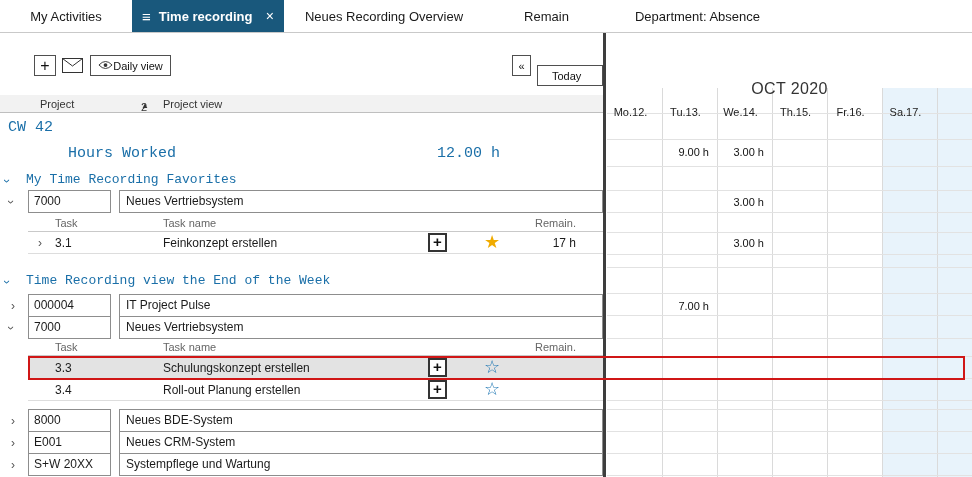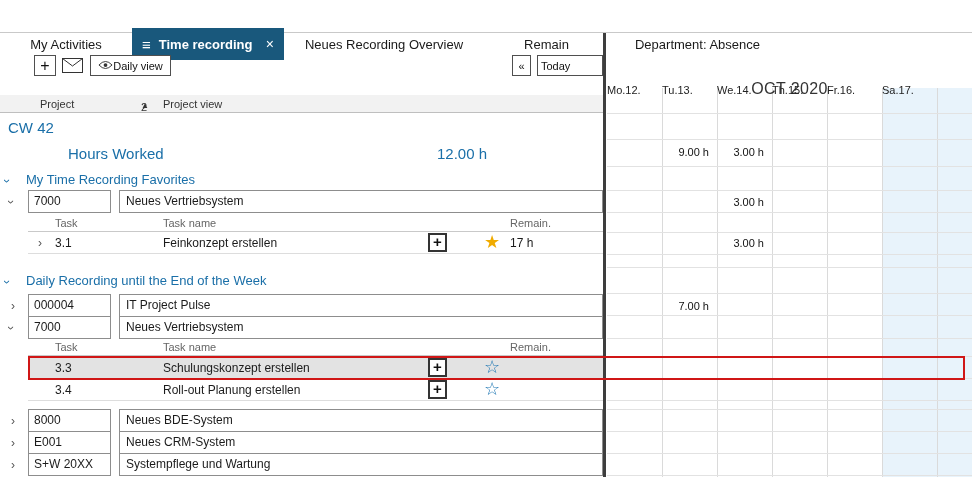--- a/index.html
+++ b/index.html
@@ -5,58 +5,58 @@
   :root{
     --accent:#1a6fa8; --active_tab_bg:#19587c; --star_gold:#f0ab00;
     --star_blue:#1f77b4; --highlight_red:#d01616; --weekend:#e8f3fb;
   }
   *{margin:0;padding:0;box-sizing:border-box;}
   body{font-family:"Liberation Sans","DejaVu Sans",sans-serif;background:#fff;}
   #app{position:relative;width:972px;height:477px;background:#fff;overflow:hidden;color:#1b1b1b;font-size:12px;}
 
   
   .tabbar{position:absolute;left:0;top:0;width:972px;height:33px;display:flex;background:#fff;border-bottom:1px solid #c9c9c9;}
-  .tab{display:flex;align-items:center;justify-content:center;font-size:13px;color:#1a1a1a;height:100%;margin-top:28px;}
+  .tab{display:flex;align-items:center;justify-content:center;font-size:13px;color:#1a1a1a;height:100%;}
   .tab.active{background:var(--active_tab_bg);color:#fff;font-weight:bold;justify-content:flex-start;padding:0 10px;gap:8px;}
   .tab.active .micon{font-size:15px;font-weight:normal;}
   .tab.active .xicon{margin-left:auto;font-size:14px;font-weight:normal;}
 
   
   .btn{position:absolute;border:1px solid #4f4f4f;background:#fff;display:flex;align-items:center;justify-content:center;font-size:11px;color:#111;}
   .iconbtn{position:absolute;background:#fff;}
 
   
   .divider{position:absolute;left:603px;top:33px;width:3px;bottom:0;background:#3e3e3e;}
   .wkend{position:absolute;top:88px;bottom:0;background:var(--weekend);z-index:0;}
   .vline{position:absolute;top:88px;bottom:0;width:1px;background:#dadada;z-index:1;}
   .hline{position:absolute;left:607px;width:365px;height:1px;background:#e2e2e2;z-index:1;}
   .month{position:absolute;left:607px;top:80px;width:365px;text-align:center;font-size:16px;color:#333;letter-spacing:.4px;z-index:2;}
-  .dlabel{position:absolute;top:84px;width:47px;text-align:left;font-size:11px;color:#222;z-index:2;}
+  .dlabel{position:absolute;top:106px;width:47px;text-align:center;font-size:11px;color:#222;z-index:2;}
   .gval{position:absolute;width:47px;text-align:right;font-size:11px;color:#111;z-index:3;}
 
   
   .thead{position:absolute;left:0;top:95px;width:603px;height:18px;background:#f2f2f2;border-bottom:1px solid #bfbfbf;font-size:11px;color:#333;z-index:2;}
   .thead span{position:absolute;top:3px;}
-  .accent{color:var(--accent);}
+  .accent{color:var(--accent);font-family:Liberation Mono, monospace;}
   .chev{position:absolute;font-size:12px;color:#555;display:inline-block;}
   .chev.down{transform:rotate(90deg);}
   .chev.blue{color:var(--accent);}
   .prow{position:absolute;left:0;width:603px;height:23px;z-index:2;}
   .pc1{position:absolute;left:28px;top:0;width:83px;height:23px;border:1px solid #8d8d8d;background:#fff;line-height:21px;padding-left:5px;}
   .pc2{position:absolute;left:119px;top:0;width:484px;height:23px;border:1px solid #8d8d8d;background:#fff;line-height:21px;padding-left:6px;}
   .taskhdr{position:absolute;left:0;width:603px;height:18px;font-size:11px;color:#666;z-index:2;}
   .taskhdr .h1{position:absolute;left:55px;top:3px;}
   .taskhdr .h2{position:absolute;left:163px;top:3px;}
-  .taskhdr .h3{position:absolute;left:510px;top:3px;width:66px;text-align:left;}
+  .taskhdr .h3{position:absolute;left:510px;top:3px;width:66px;text-align:right;}
   .taskhdr .u{position:absolute;left:28px;right:0;bottom:0;height:1px;background:#c9c9c9;}
   .trow{position:absolute;left:0;width:603px;height:22px;z-index:2;}
   .trow .sep{position:absolute;left:28px;right:0;bottom:0;height:1px;background:#ddd;}
   .tid{position:absolute;left:55px;top:4px;}
   .tname{position:absolute;left:163px;top:4px;}
-  .remain{position:absolute;left:510px;top:4px;width:66px;text-align:left;}
+  .remain{position:absolute;left:510px;top:4px;width:66px;text-align:right;}
   .pbtn{position:absolute;left:428px;top:1px;width:19px;height:19px;border:2px solid #333;background:#fff;text-align:center;line-height:14px;font-size:15px;font-weight:bold;color:#111;}
   .star{position:absolute;left:484px;top:-1px;font-size:18px;line-height:22px;}
   .star.filled{color:var(--star_gold);}
   .star.outline{color:var(--star_blue);}
   .hlbg{position:absolute;left:29px;top:357px;width:574px;height:22px;background:#e3e3e3;z-index:1;}
   .hlborder{position:absolute;left:28px;top:356px;width:937px;height:24px;border:2px solid var(--highlight_red);z-index:6;}
   .bigtxt{position:absolute;font-size:15px;z-index:2;}
   .sectxt{position:absolute;font-size:13px;z-index:2;}
 </style>
 </head>
@@ -86,21 +86,21 @@
   <div class="btn" style="left:90px;top:55px;width:81px;height:21px;gap:0;">
     <span>
       <svg width="15" height="10" viewBox="0 0 16 10">
           <path d="M1 5 Q8 -2.5 15 5 Q8 12.5 1 5 Z" fill="none" stroke="#333"></path>
           <circle cx="8" cy="5" r="2" fill="#333"></circle>
         </svg>
     </span>
     <span>Daily view</span>
   </div>
   <div class="btn" style="left:512px;top:55px;width:19px;height:21px;">«</div>
-  <div class="btn" style="left:537px;top:55px;width:66px;height:21px;justify-content:flex-start;padding-left:3px;">Today</div>
+  <div class="btn" style="left:537px;top:65px;width:66px;height:21px;justify-content:flex-start;padding-left:14px;">Today</div>
 
   <div class="divider"></div>
 
   <div class="wkend" style="left:882px;width:55px;"></div>
   <div class="wkend" style="left:937px;width:35px;"></div>
   <div class="vline" style="left:662px"></div>
   <div class="vline" style="left:717px"></div>
   <div class="vline" style="left:772px"></div>
   <div class="vline" style="left:827px"></div>
   <div class="vline" style="left:882px"></div>
@@ -171,21 +171,21 @@
     <span class="chev" style="left:38px;top:4px">›</span>
     <span class="tid">3.1</span>
     <span class="tname">Feinkonzept erstellen</span>
     <span class="pbtn">+</span>
     <span class="star filled">★</span>
     <span class="remain">17 h</span>
     <span class="sep"></span>
   </div>
 
   <span class="chev blue down" style="left:5px;top:275px">›</span>
-  <div class="sectxt accent" style="left:26px;top:273px">Daily Recording until the End of the Week</div>
+  <div class="sectxt accent" style="left:26px;top:273px">Time Recording view the End of the Week</div>
 
   <div class="prow" style="top:294px">
     <span class="chev" style="left:11px;top:5px">›</span>
     <div class="pc1">000004</div>
     <div class="pc2">IT Project Pulse</div>
   </div>
 
   <div class="prow" style="top:316px">
     <span class="chev down" style="left:9px;top:5px">›</span>
     <div class="pc1">7000</div>

